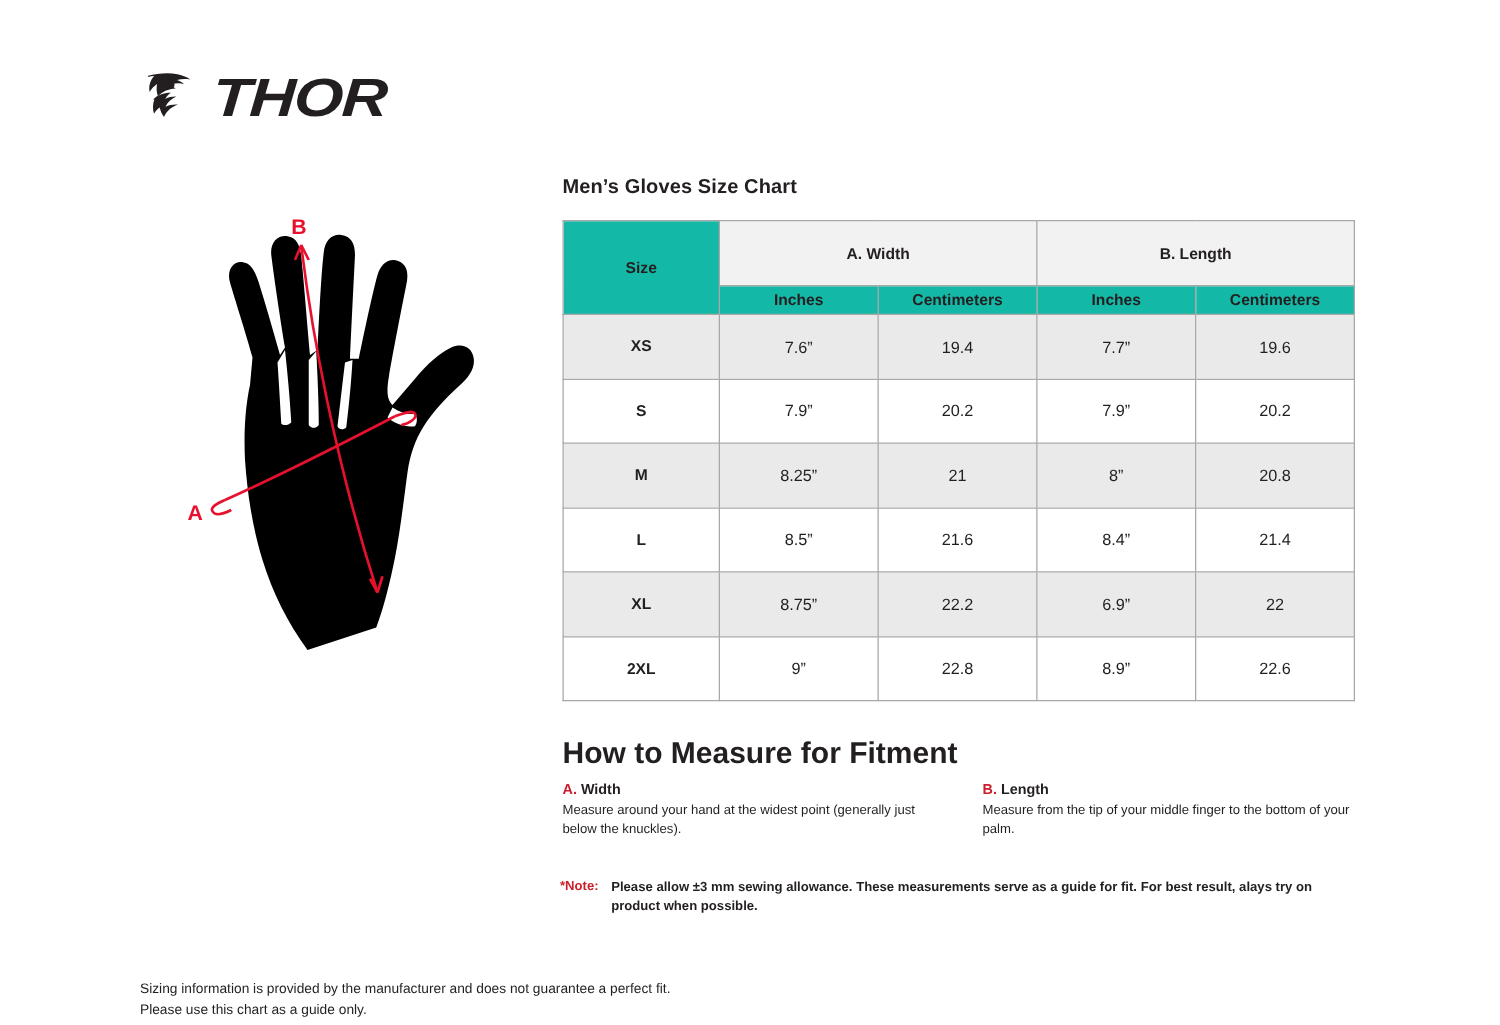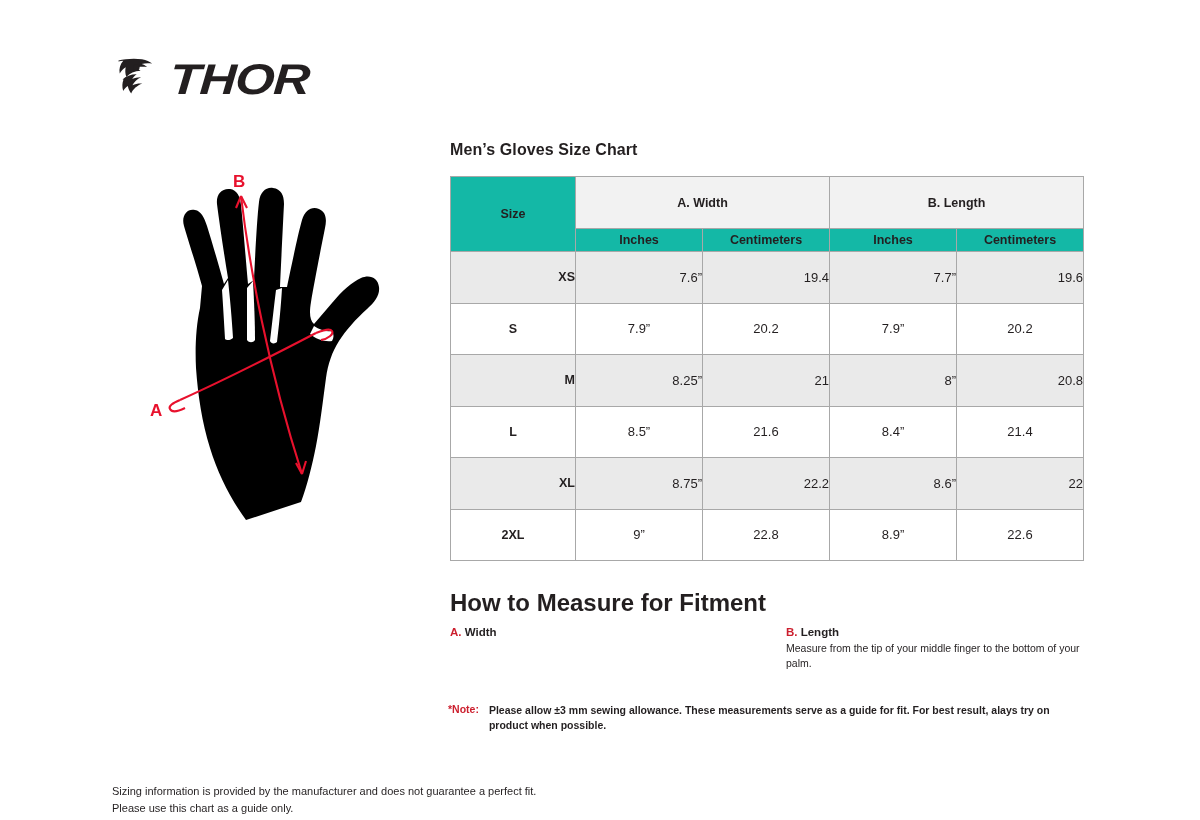--- a/index.html
+++ b/index.html
@@ -118,21 +118,21 @@
     border: 1px solid #a8a8a8;
   }
   .size-table tbody td {
     height: 50.5px;
     font-size: 13px;
   }
   .size-table tbody td.size-cell {
     font-weight: 700;
     font-size: 12.5px;
   }
-  tr.row-shaded td { background: #eaeaea; text-align: right; }
+  tr.row-shaded td { background: #eaeaea; }
   tr.row-plain td { background: #ffffff; }
 
   
   .measure-title {
     position: absolute;
     left: 450px;
     top: 589px;
     font-size: 24px;
     font-weight: 700;
     color: #231f20;
@@ -310,40 +310,41 @@
       <td class="size-cell">L</td>
       <td>8.5”</td>
       <td>21.6</td>
       <td>8.4”</td>
       <td>21.4</td>
     </tr>
     <tr class="row-shaded">
       <td class="size-cell">XL</td>
       <td>8.75”</td>
       <td>22.2</td>
-      <td>8.6”</td>
+      <td>6.9”</td>
       <td>22</td>
     </tr>
     <tr class="row-plain">
       <td class="size-cell">2XL</td>
       <td>9”</td>
       <td>22.8</td>
       <td>8.9”</td>
       <td>22.6</td>
     </tr>
   </tbody>
 </table>
 
 <div class="measure-title">How to Measure for Fitment</div>
 
 <div class="measure-col left">
   <div class="measure-head">
     <span class="letter">A.</span>
     <span>Width</span>
   </div>
+  <div class="measure-body">Measure around your hand at the widest point (generally just below the knuckles).</div>
 </div>
 
 <div class="measure-col right">
   <div class="measure-head">
     <span class="letter">B.</span>
     <span>Length</span>
   </div>
   <div class="measure-body">Measure from the tip of your middle finger to the bottom of your palm.</div>
 </div>
 

